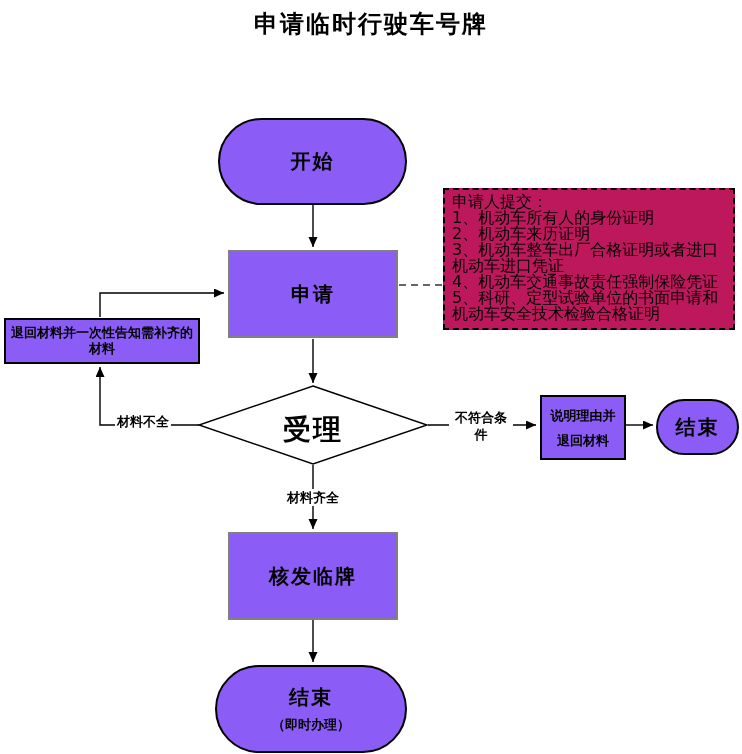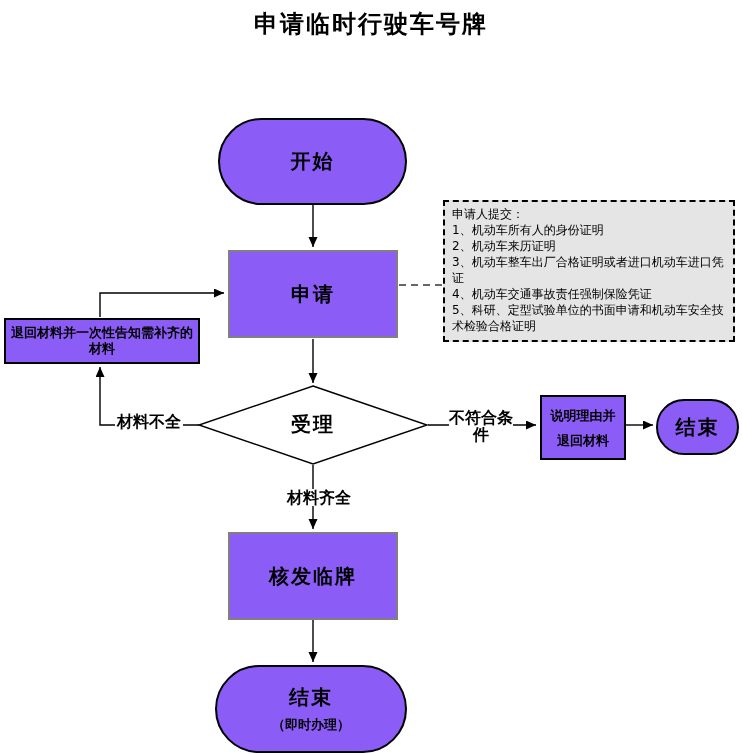--- a/index.html
+++ b/index.html
@@ -31,30 +31,30 @@
   #return-node{
     left:4px;top:318px;width:196px;height:46px;
     font-size:13px;font-weight:bold;line-height:16px;padding:10px 3px;
   }
   #explain-node{
     left:540px;top:395px;width:86px;height:65px;
     font-size:13px;font-weight:bold;line-height:25px;padding:2px 5px;
   }
   #accept-label{
     left:253px;top:411px;width:120px;text-align:center;z-index:2;
-    font-size:20px;font-weight:bold;letter-spacing:2px;
+    font-size:28px;font-weight:bold;letter-spacing:2px;
   }
   #note-box{
-    box-sizing:border-box;z-index:2;background:#e5e5e5;
+    box-sizing:border-box;z-index:2;background:#be185d;
     left:443px;top:188px;width:292px;height:142px;
     border:2px dashed #000;padding:4px 7px;
-    font-size:12px;line-height:16px;text-align:left;margin-top:12px;
+    font-size:16px;line-height:16px;text-align:left;
   }
   .edge-label{
-    z-index:3;background:#fff;font-size:16px;font-weight:bold;
+    z-index:3;background:#fff;font-size:13px;font-weight:bold;
     line-height:17px;padding:0 2px;
   }
   #label-incomplete{left:115px;top:413px;}
   #label-notqualified{left:449px;top:409px;width:64px;text-align:center;padding:0;}
   #label-complete{left:285px;top:489px;}
 </style>
 </head>
 <body>
 
 <div id="canvas">

